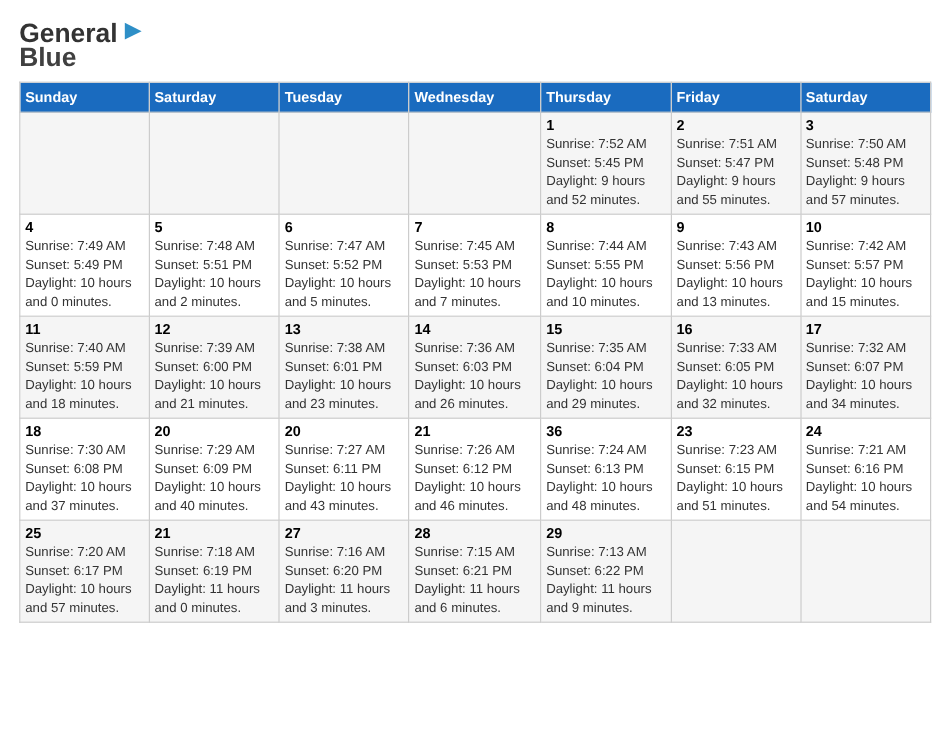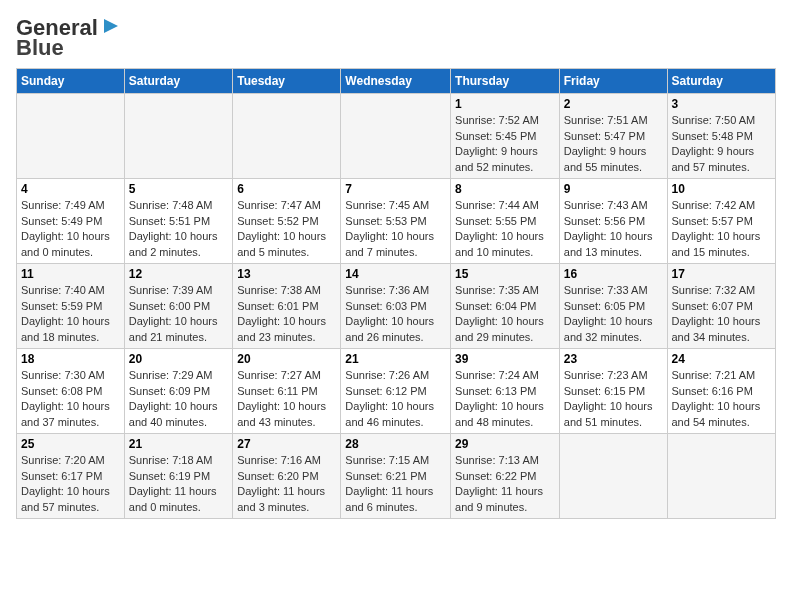--- a/index.html
+++ b/index.html
@@ -213,21 +213,21 @@
         </td>
         <td>
           <span class="day-num">20</span>
           <div class="day-info">Sunrise: 7:27 AM<br>Sunset: 6:11 PM<br>Daylight: 10 hours and 43 minutes.</div>
         </td>
         <td>
           <span class="day-num">21</span>
           <div class="day-info">Sunrise: 7:26 AM<br>Sunset: 6:12 PM<br>Daylight: 10 hours and 46 minutes.</div>
         </td>
         <td>
-          <span class="day-num">39</span>
+          <span class="day-num">36</span>
           <div class="day-info">Sunrise: 7:24 AM<br>Sunset: 6:13 PM<br>Daylight: 10 hours and 48 minutes.</div>
         </td>
         <td>
           <span class="day-num">23</span>
           <div class="day-info">Sunrise: 7:23 AM<br>Sunset: 6:15 PM<br>Daylight: 10 hours and 51 minutes.</div>
         </td>
         <td>
           <span class="day-num">24</span>
           <div class="day-info">Sunrise: 7:21 AM<br>Sunset: 6:16 PM<br>Daylight: 10 hours and 54 minutes.</div>
         </td>

